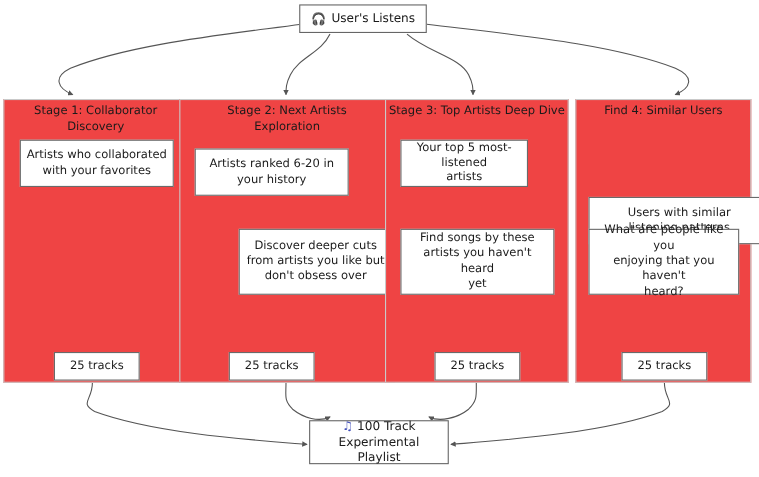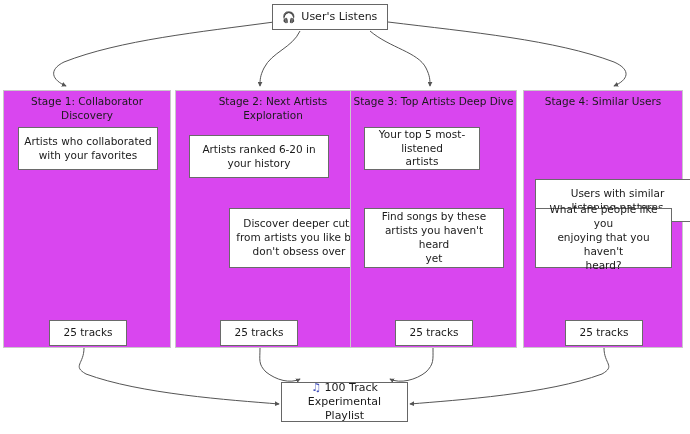--- a/index.html
+++ b/index.html
@@ -69,26 +69,26 @@
     line-height: 1;
   }
   .icon-headphones { color: #6b6b6b; }
   .icon-note { color: #3f4db8; }
 
   
   .stage {
     position: absolute;
     box-sizing: border-box;
     border: 1px solid #c9c9c9;
-    background: #d946ef;
+    background: #ef4444;
     top: 90px;
     height: 258px;
   }
   #stage-1 { left: 3px;   width: 168px; }
-  #stage-2 { left: 175px; width: 196px; }
+  #stage-2 { left: 163px; width: 196px; }
   #stage-3 { left: 350px; width: 167px; }
   #stage-4 { left: 523px; width: 160px; }
 
   .stage-title {
     position: absolute;
     left: 0; right: 0;
     top: 4px;
     text-align: center;
     font-size: 10.5px;
     color: #1a1a1a;
@@ -217,21 +217,21 @@
       <span>Find songs by these
 artists you haven't heard
 yet</span>
     </div>
     <div class="box box-c">
       <span>25 tracks</span>
     </div>
   </div>
 
   <div class="stage s4" id="stage-4">
-    <div class="stage-title">Stage 4: Similar Users</div>
+    <div class="stage-title">Find 4: Similar Users</div>
     <div class="box box-a">
       <span>Users with similar
 listening patterns</span>
     </div>
     <div class="box box-b">
       <span>What are people like you
 enjoying that you haven't
 heard?</span>
     </div>
     <div class="box box-c">

